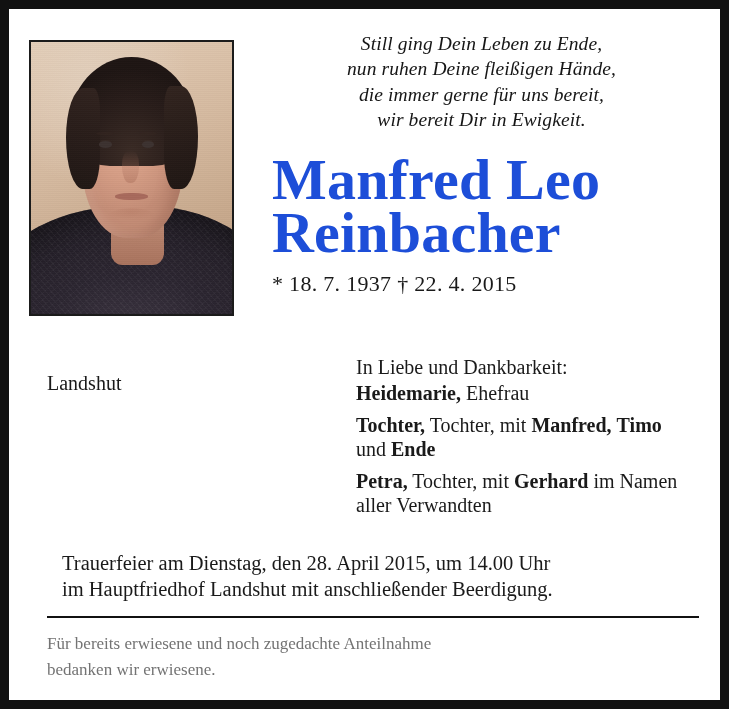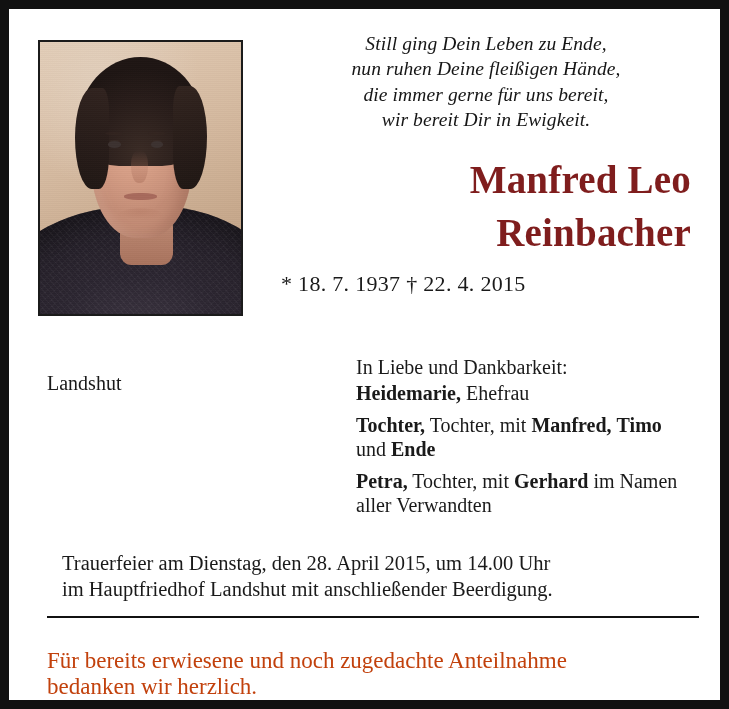--- a/index.html
+++ b/index.html
@@ -24,21 +24,21 @@
 
   .inner {
     position: absolute;
     left: 0; top: 0; right: 0; bottom: 0;
     background: #ffffff;
   }
 
   
   .top-row {
     position: absolute;
-    left: 29px;
+    left: 20px;
     top: 22px;
     right: 29px;
     height: 305px;
   }
 
   .photo-frame {
     position: absolute;
     left: 0;
     top: 9px;
     width: 205px;
@@ -197,26 +197,26 @@
     line-height: 25.4px;
     letter-spacing: 0.1px;
     color: #161616;
   }
 
   .deceased-name {
     position: absolute;
     left: 243px;
     right: 0;
     top: 122px;
-    text-align: right;
+    text-align: left;
     font-weight: 700;
-    font-size: 39px;
+    font-size: 58px;
     line-height: 53px;
     letter-spacing: 0.2px;
-    color: #7f1d1d;
+    color: #1d4ed8;
   }
 
   .dates {
     position: absolute;
     left: 243px;
     right: 0;
     top: 240px;
     font-size: 22px;
     line-height: 26px;
     letter-spacing: 0.3px;
@@ -277,26 +277,25 @@
     top: 607px;
     height: 0;
     border-top: 2.5px solid #111111;
   }
 
   .thanks {
     position: absolute;
     left: 38px;
     right: 36px;
     top: 622px;
-    font-size: 23px;
+    font-size: 17px;
     line-height: 25.5px;
     text-align: justify;
     text-justify: inter-word;
-    color: #c2410c;
-    margin-top: 17px;
+    color: #737373;
   }
   .thanks .last { text-align: left; }
 </style>
 </head>
 <body>
 
 <div class="notice">
   <div class="inner">
 
     <div class="top-row">
@@ -349,17 +348,17 @@
 
     <div class="funeral">
       <div>Trauerfeier am Dienstag, den 28. April 2015, um 14.00 Uhr</div>
       <div>im Hauptfriedhof Landshut mit anschließender Beerdigung.</div>
     </div>
 
     <div class="rule"></div>
 
     <div class="thanks">
       <div>Für bereits erwiesene und noch zugedachte Anteilnahme</div>
-      <div class="last">bedanken wir herzlich.</div>
+      <div class="last">bedanken wir erwiesene.</div>
     </div>
 
   </div>
 </div>
 
 </body></html>

